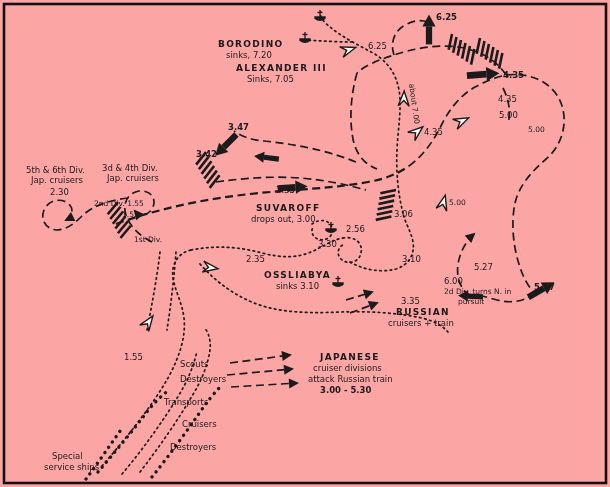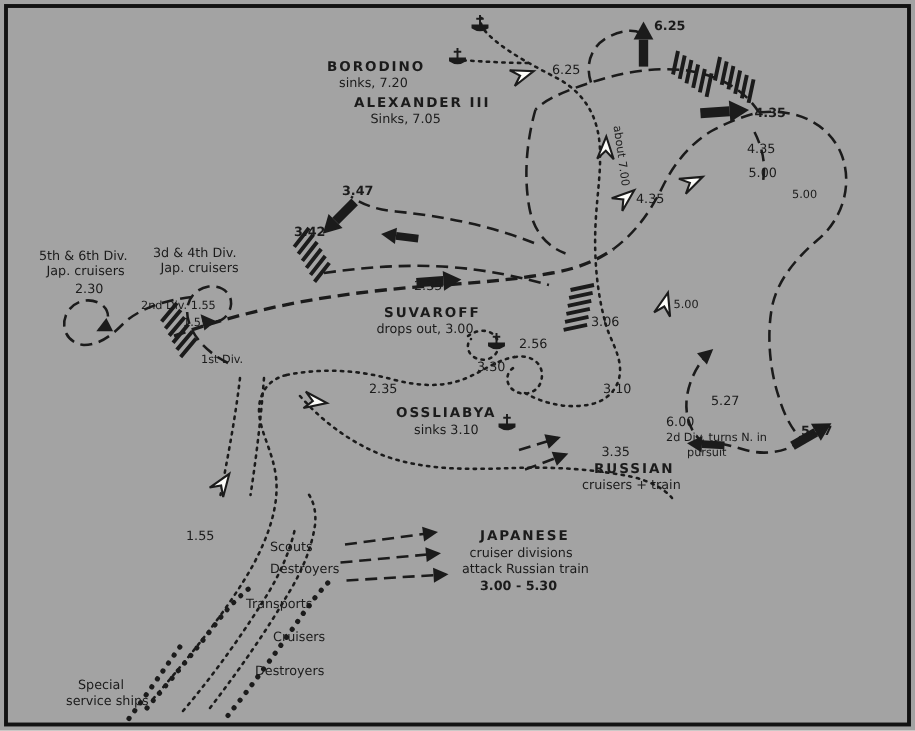--- a/index.html
+++ b/index.html
@@ -1,16 +1,16 @@
 <!DOCTYPE html>
 <html><head>
 <meta charset="utf-8">
 <style>
   html,body{margin:0;padding:0;background:#e9e8e3;}
-  .map-wrap{position:relative;width:610px;height:487px;background:#a3a3a3;overflow:hidden;}
+  .map-wrap{position:relative;width:610px;height:487px;background:#fca5a5;overflow:hidden;}
   svg{display:block;}
   text{font-family:"DejaVu Sans",sans-serif;fill:#1b1b1b;}
   .lbl{font-size:8.5px;}
   .lbl-sm{font-size:7.5px;}
   .lbl-b{font-weight:bold;}
   .lbl-name{font-weight:bold;font-size:9px;letter-spacing:1.3px;}
   .trk-jp{fill:none;stroke:#1b1b1b;stroke-width:1.7;stroke-dasharray:8 4.5;}
   .trk-jp-heavy{stroke-width:2.2;}
   .trk-ru{fill:none;stroke:#1b1b1b;stroke-width:1.7;stroke-dasharray:1.6 3.6;stroke-linecap:round;}
   .trk-bead{fill:none;stroke:#1b1b1b;stroke-width:3.4;stroke-dasharray:0.1 6.4;stroke-linecap:round;}

